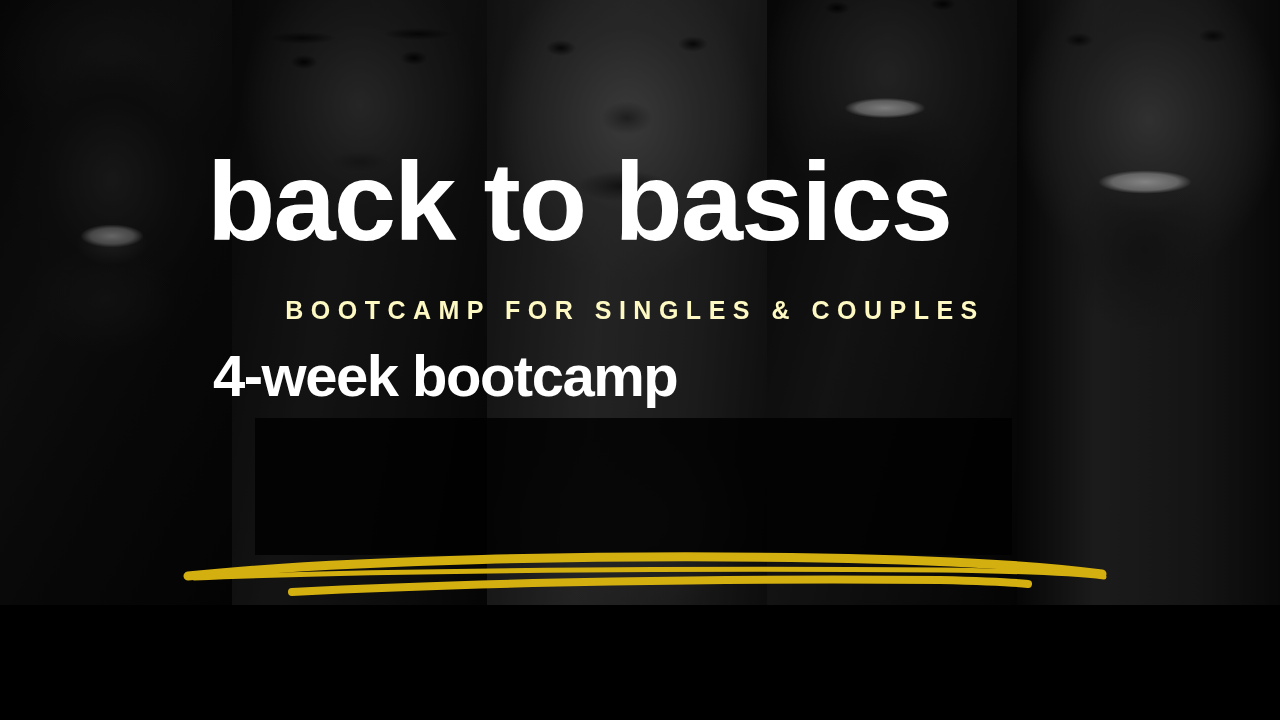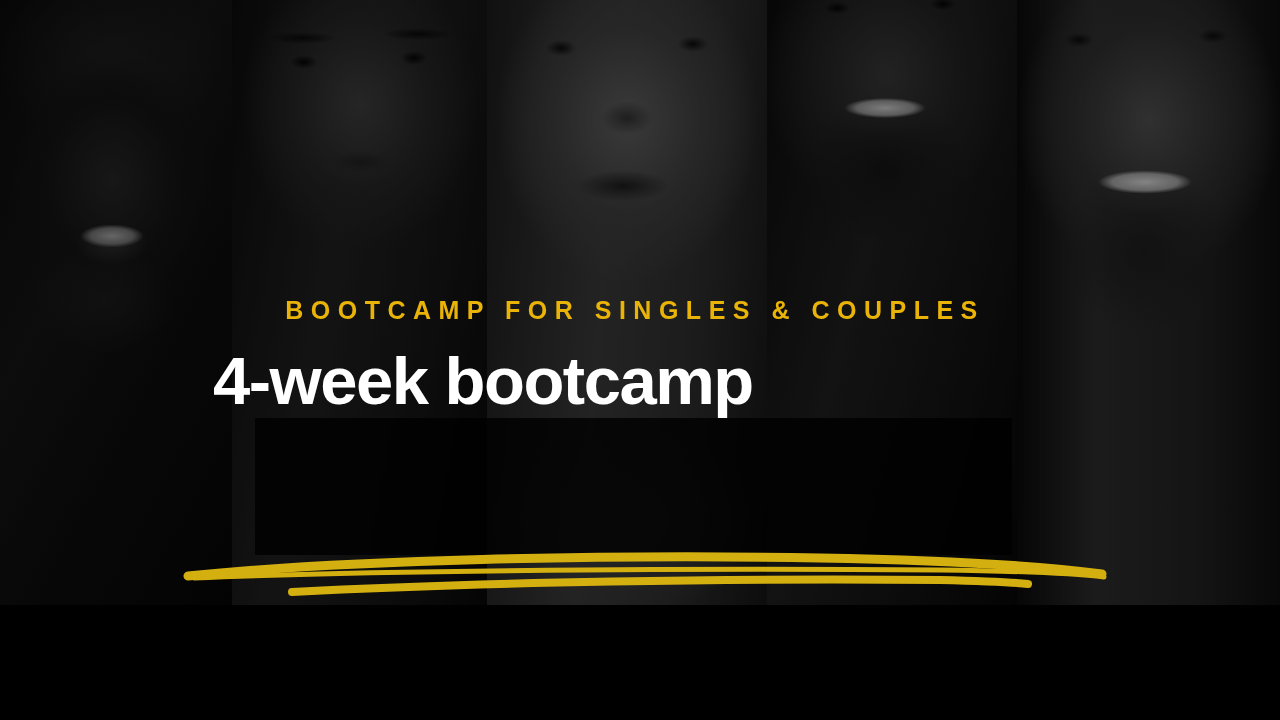--- a/index.html
+++ b/index.html
@@ -137,33 +137,33 @@
   
   .gold-banner{
     position:absolute;
     left:197px; top:276px;
     width:876px; height:69px;
     display:flex;
     align-items:center;
     justify-content:center;
   }
   .gold-banner-text{
-    color:#eab308;
+    color:#fef9c3;
     font-size:25px;
     font-weight:bold;
     letter-spacing:7.5px;
     white-space:nowrap;
   }
 
   
   .headline-sub{
     position:absolute;
     left:213px; top:347px;
     width:900px;
-    font-size:67px;
+    font-size:58px;
     line-height:1.0;
     font-weight:bold;
     color:#ffffff;
     letter-spacing:-1.5px;
     white-space:nowrap;
   }
 
   
   .quote{
     position:absolute;
@@ -207,20 +207,21 @@
     <div class="photo-panel p5">
       <div class="face"></div>
     </div>
   </div>
   <div class="photo-dim"></div>
 
   <div class="bottom-band"></div>
 
   <div class="quote-backdrop"></div>
 
+  <div class="headline-top">back to basics</div>
 
   <div class="gold-banner">
     <span class="gold-banner-text">BOOTCAMP FOR SINGLES &amp; COUPLES</span>
   </div>
 
   <div class="headline-sub">4-week bootcamp</div>
 
 
   <svg class="swoosh" viewBox="0 0 930 60">
     <path d="M 8 28 C 160 12, 430 6, 640 10 C 760 12, 860 18, 922 26" stroke="#D4AF10" stroke-width="9" fill="none" stroke-linecap="round"></path>

